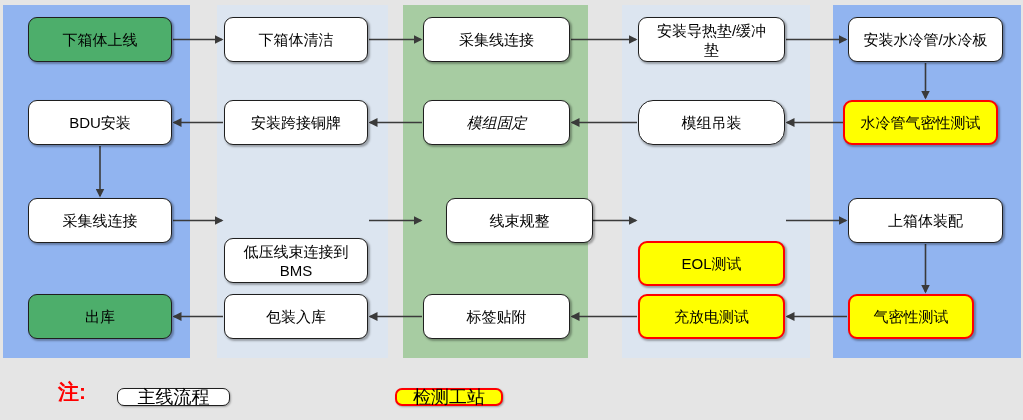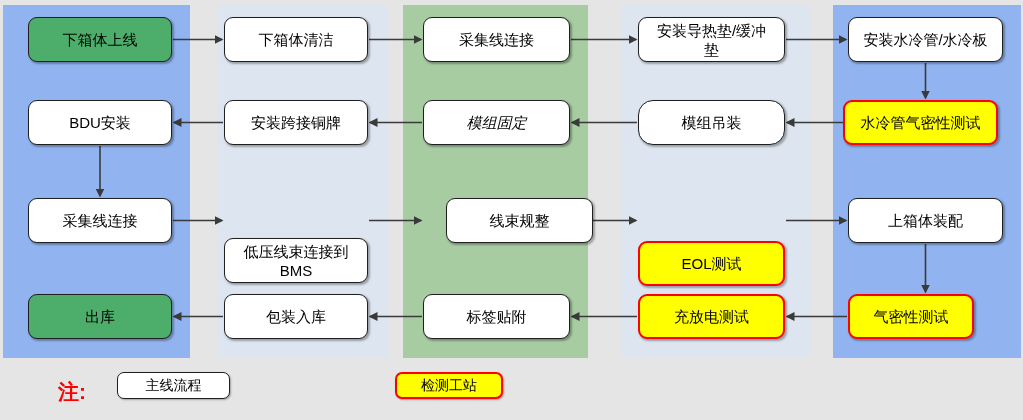--- a/index.html
+++ b/index.html
@@ -23,23 +23,23 @@
   }
   .node.main{background:#ffffff;border:1.4px solid #1f1f1f;}
   .node.terminal{border:1.4px solid #1f1f1f;}
   .node.test{border:2px solid #ff0000;}
   #legend{position:absolute;left:0;top:372px;width:1023px;height:44px;z-index:2;}
   #legend-note{
     position:absolute;left:58px;top:6px;
     font-size:21px;font-weight:bold;
   }
   .legend-box{
-    position:absolute;top:0;height:27px;
+    position:absolute;top:16px;height:18px;
     display:flex;align-items:center;justify-content:center;
-    font-size:14px;color:#000;
+    font-size:18px;color:#000;
     border-radius:7px;box-sizing:border-box;
     box-shadow:1px 1px 2px rgba(0,0,0,0.30);
   }
   .legend-box.main{background:#ffffff;border:1.4px solid #1f1f1f;}
   .legend-box.terminal{border:1.4px solid #1f1f1f;}
   .legend-box.test{border:2px solid #ff0000;}
 </style>
 </head>
 <body>
 

